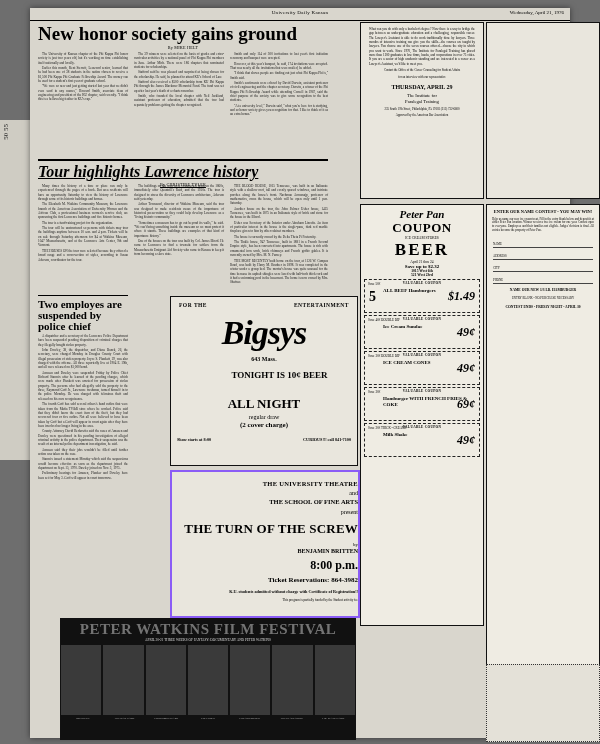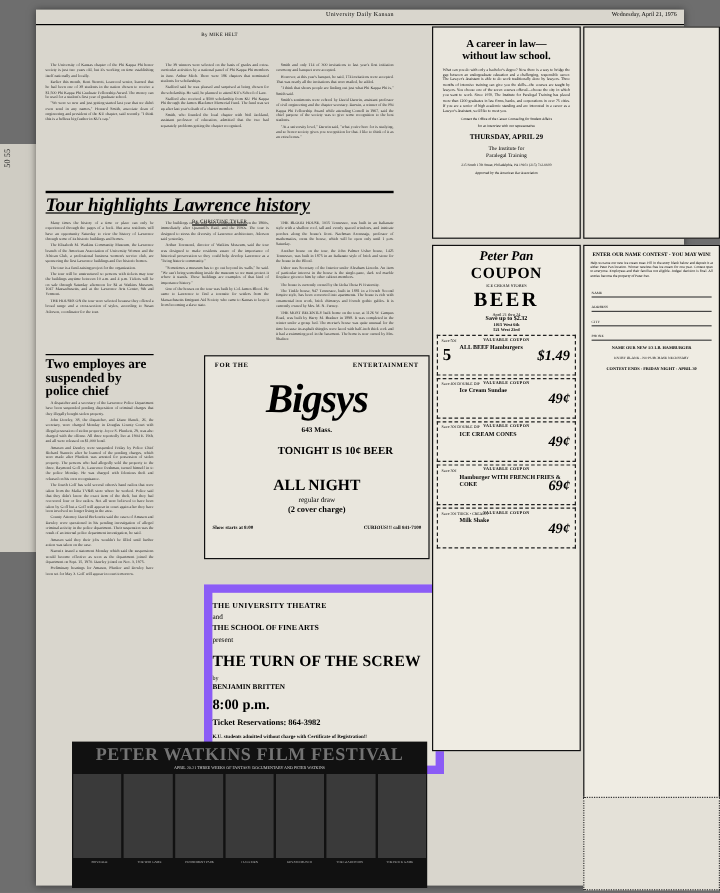--- a/index.html
+++ b/index.html
@@ -31,21 +31,21 @@
   .pp-coupon{font-size:13px;font-weight:bold;letter-spacing:.5px;}
   .pp-sale{font-size:17px;font-weight:bold;letter-spacing:2px;}
   .pp-sub{font-size:3.6px;text-align:center;}
   .coupon{border:1px dashed #222;margin:2px 3px;padding:1px 2px;position:relative;height:30px;}
   .coupon .cl{font-size:3.4px;text-align:center;font-weight:bold;letter-spacing:.3px;}
   .coupon .cn{font-size:3.4px;position:absolute;left:3px;top:2px;}
   .coupon .item{font-size:5px;font-weight:bold;line-height:1.15;padding-left:16px;padding-top:3px;}
   .coupon .price{position:absolute;right:4px;top:9px;font-size:12px;font-weight:bold;font-style:italic;}
   .coupon .big{position:absolute;left:4px;top:9px;font-size:14px;font-weight:bold;}
   
-  .theatre{position:absolute;left:140px;top:479px;width:186px;height:144px;background:#e9e6dd;border:7px solid #8b5cf6;text-align:left;}
+  .theatre{position:absolute;left:140px;top:462px;width:186px;height:144px;background:#e9e6dd;border:2px solid #8b5cf6;text-align:right;}
   .theatre .l1{font-size:6.5px;font-weight:bold;margin-top:8px;letter-spacing:.3px;}
   .theatre .and{font-size:6px;margin-top:3px;}
   .theatre .l2{font-size:6.5px;font-weight:bold;margin-top:2px;}
   .theatre .present{font-size:6px;margin-top:4px;}
   .theatre .title{font-size:13px;font-weight:bold;margin-top:6px;letter-spacing:.2px;}
   .theatre .by{font-size:5px;margin-top:5px;}
   .theatre .comp{font-size:6px;font-weight:bold;margin-top:1px;}
   .theatre .time{font-size:12px;font-weight:bold;margin-top:4px;}
   .theatre .res{font-size:7px;font-weight:bold;margin-top:3px;}
   .theatre .note{font-size:4.2px;font-weight:bold;margin-top:5px;}
@@ -88,20 +88,21 @@
 
 <div class="page">
 
   <div class="masthead">
     <div class="m-l"></div>
     <div class="m-c">University Daily Kansan</div>
     <div class="m-r">Wednesday, April 21, 1976</div>
   </div>
 
   <div class="col" style="left:8px;top:16px;width:290px;">
+    <div class="hl" style="font-size:19px;">New honor society gains ground</div>
     <div class="byline">By MIKE HELT</div>
   </div>
 
   <div class="col bt" style="left:8px;top:44px;width:90px;">
     <p>The University of Kansas chapter of the Phi Kappa Phi honor society is just two years old, but it's working on time establishing itself nationally and locally.</p>
       <p>Earlier this month, Kent Sterrett, Leawood senior, learned that he had been one of 38 students in the nation chosen to receive a $1,500 Phi Kappa Phi Graduate Fellowship Award. The money can be used for a student's first year of graduate school.</p>
       <p>"We were so new and just getting started last year that we didn't even send in any names," Howard Smith, associate dean of engineering and president of the KU chapter, said recently. "I think this is a helluva big feather in KU's cap."</p>
   </div>
   <div class="col bt" style="left:104px;top:44px;width:90px;">
     <p>The 39 winners were selected on the basis of grades and extra-curricular activities by a national panel of Phi Kappa Phi members in June. Arthur Mich. There were 186 chapters that nominated students for scholarships.</p>
@@ -187,24 +188,20 @@
     <div class="title">THE TURN OF THE SCREW</div>
     <div class="by">by</div>
     <div class="comp">BENJAMIN BRITTEN</div>
     <div class="time">8:00 p.m.</div>
     <div class="res">Ticket Reservations: 864-3982</div>
     <div class="note">K.U. students admitted without charge with Certificate of Registration!!</div>
     <div class="note2">This program is partially funded by the Student activity fee</div>
   </div>
 
   <div class="law-ad">
-    <div class="t1">
-      <div>A career in law—</div>
-      <div>without law school.</div>
-    </div>
     <div class="body">What can you do with only a bachelor's degree? Now there is a way to bridge the gap between an undergraduate education and a challenging, responsible career. The Lawyer's Assistant is able to do work traditionally done by lawyers. Three months of intensive training can give you the skills—the courses are taught by lawyers. You choose one of the seven courses offered—choose the city in which you want to work. Since 1970, The Institute for Paralegal Training has placed more than 1200 graduates in law firms, banks, and corporations in over 75 cities. If you are a senior of high academic standing and are interested in a career as a Lawyer's Assistant, we'd like to meet you.</div>
     <div class="small">Contact the Office of the Career Counseling for Student Affairs</div>
     <div class="small">for an interview with our representative</div>
     <div class="t2">THURSDAY, APRIL 29</div>
     <div class="t3">
       <div>The Institute for</div>
       <div>Paralegal Training</div>
     </div>
     <div class="small">235 South 17th Street, Philadelphia, PA 19103 (215) 732-6600</div>
     <div class="small">Approved by the American Bar Association</div>

